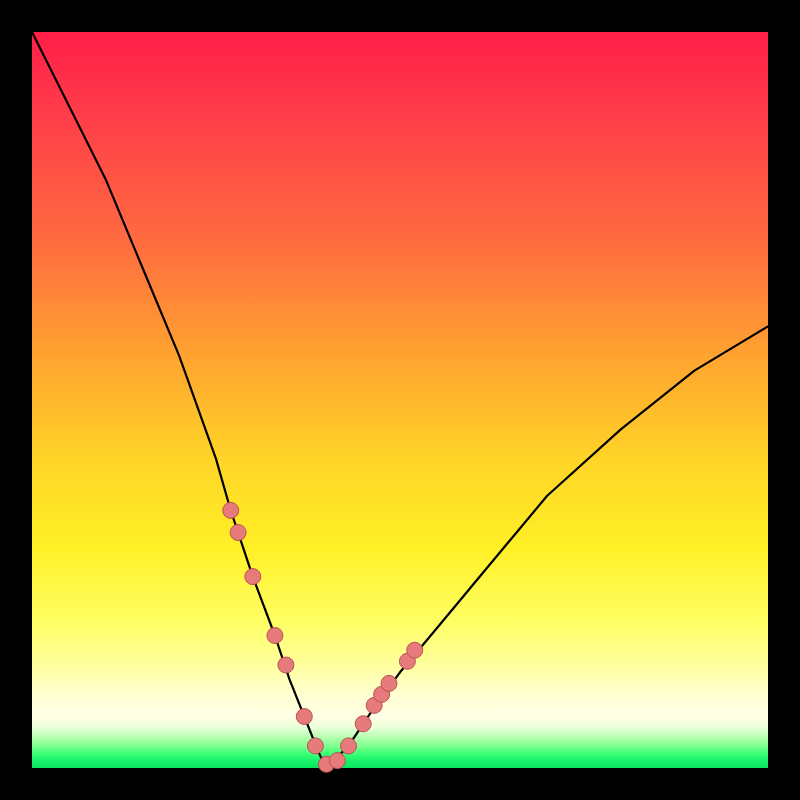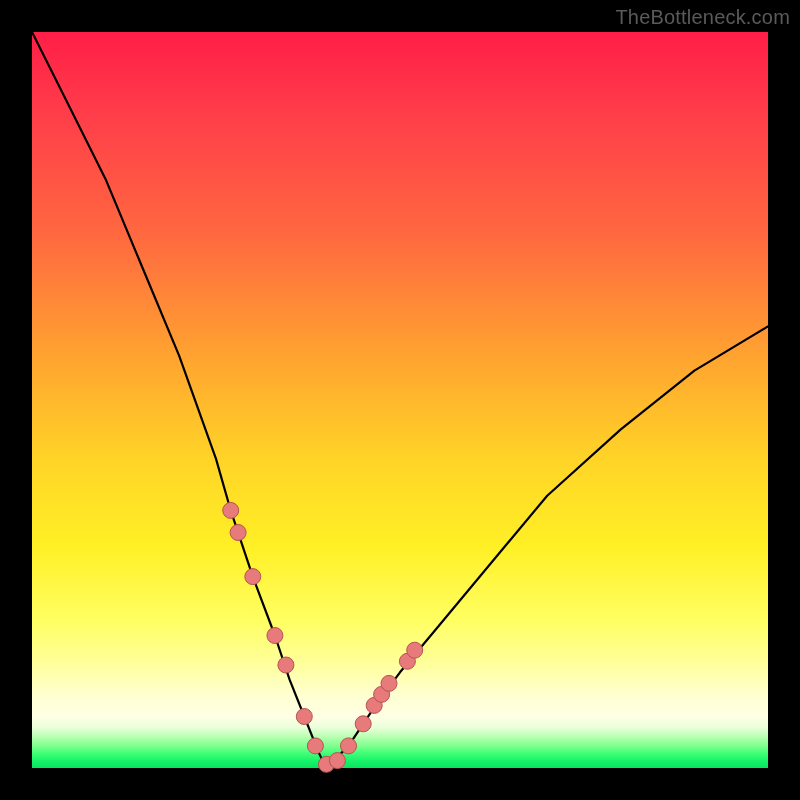--- a/index.html
+++ b/index.html
@@ -85,14 +85,13 @@
           <circle cx="316.5" cy="713.9" r="8" fill="#e77a7a" stroke="#b95151" stroke-width="1"></circle>
           <circle cx="331.2" cy="691.8" r="8" fill="#e77a7a" stroke="#b95151" stroke-width="1"></circle>
           <circle cx="342.2" cy="673.4" r="8" fill="#e77a7a" stroke="#b95151" stroke-width="1"></circle>
           <circle cx="349.6" cy="662.4" r="8" fill="#e77a7a" stroke="#b95151" stroke-width="1"></circle>
           <circle cx="357.0" cy="651.4" r="8" fill="#e77a7a" stroke="#b95151" stroke-width="1"></circle>
           <circle cx="375.4" cy="629.3" r="8" fill="#e77a7a" stroke="#b95151" stroke-width="1"></circle>
           <circle cx="382.7" cy="618.2" r="8" fill="#e77a7a" stroke="#b95151" stroke-width="1"></circle>
         </g>
     </svg>
   </div>
-  <div class="watermark">TheBottleneck.com</div>
 </div>
 
 </body></html>

